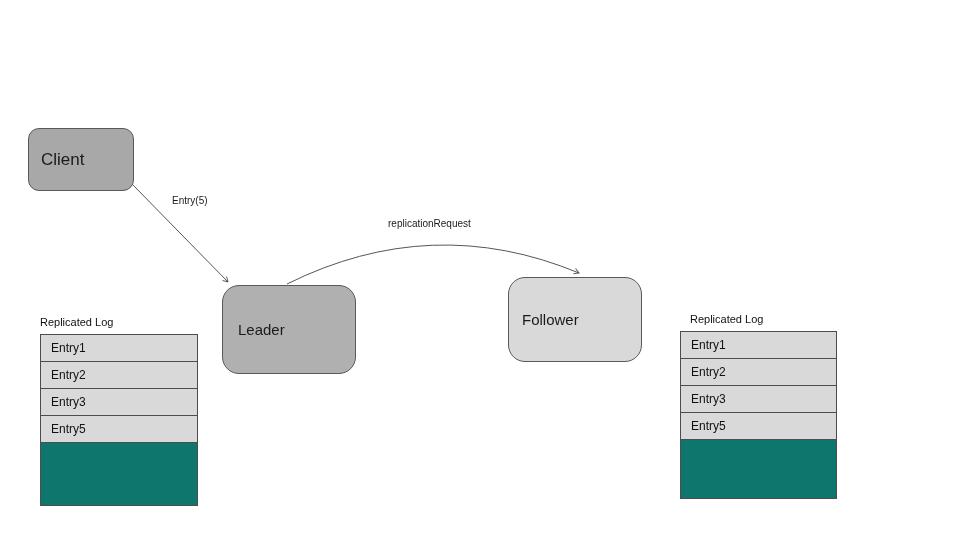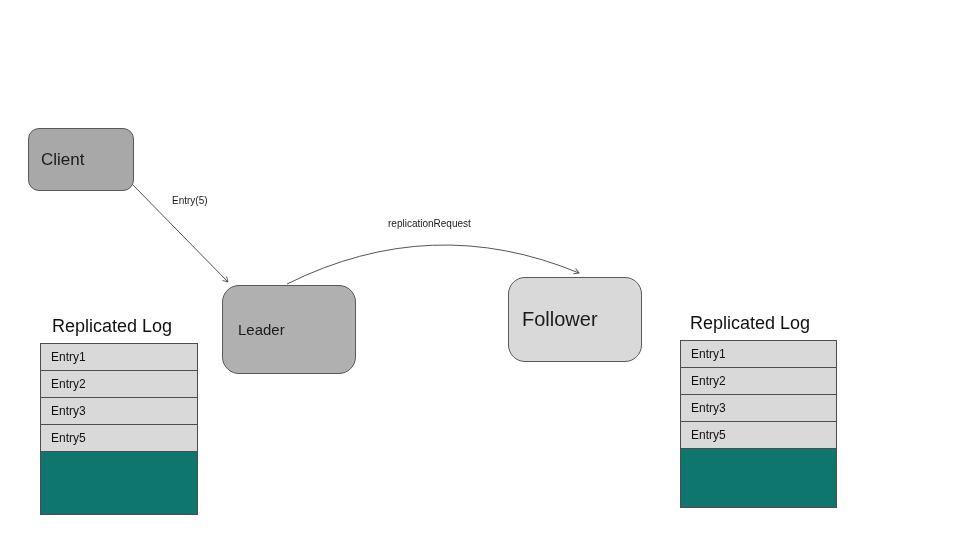--- a/index.html
+++ b/index.html
@@ -40,38 +40,38 @@
     background: #b0b0b0;
     border-radius: 17px;
     font-size: 15px;
     padding-left: 15px;
   }
   .node-follower {
     left: 508px; top: 277px;
     width: 134px; height: 85px;
     background: #d9d9d9;
     border-radius: 17px;
-    font-size: 20px;
+    font-size: 15px;
     padding-left: 13px;
   }
   .edge-label {
     position: absolute;
     font-size: 10px;
     color: #1a1a1a;
     white-space: nowrap;
   }
   .label-entry { left: 172px; top: 195px; }
   .label-replication { left: 388px; top: 206px; margin-top: 12px; }
   .log { position: absolute; }
   .log-left { left: 40px; top: 316px; width: 158px; }
   .log-right { left: 680px; top: 313px; width: 157px; }
   .log-title {
-    font-size: 18px;
+    font-size: 11px;
     color: #111111;
-    margin: 0 0 6px 12px;
+    margin: 0 0 6px 0;
   }
   .log-right .log-title { margin-left: 10px; }
   .log-table {
     border: 1px solid #4d4d4d;
     background: #0f766e;
     box-sizing: border-box;
   }
   .log-row {
     height: 26px;
     line-height: 26px;

